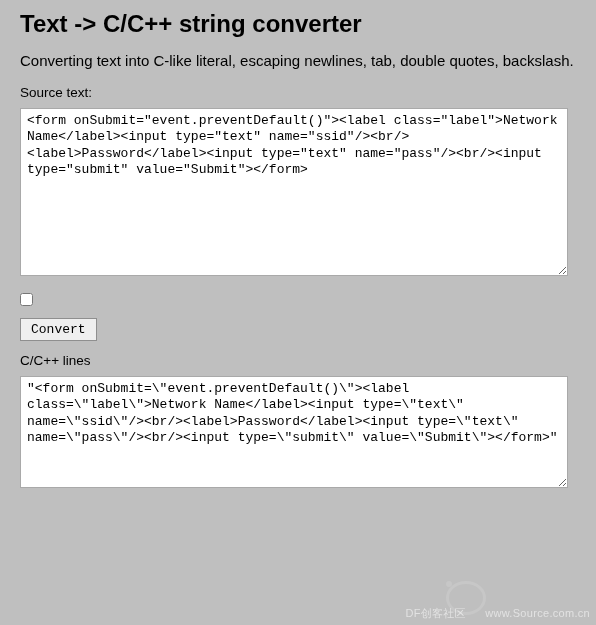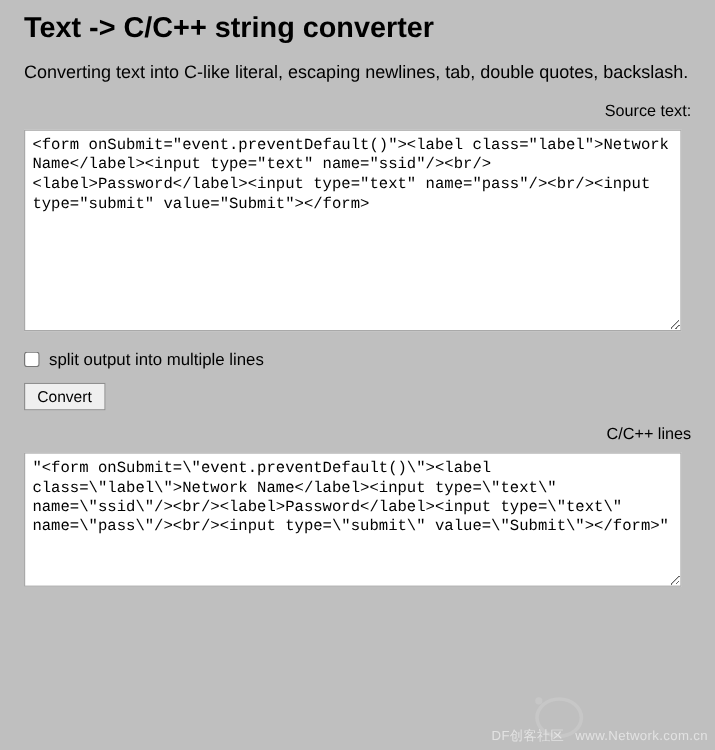--- a/index.html
+++ b/index.html
@@ -23,21 +23,20 @@
       font-weight: bold;
       margin: 10px 0 14px 0;
     }
     .desc {
       margin: 0 0 16px 0;
       font-size: 15px;
     }
     .field-label {
       margin: 0 0 8px 0;
       font-size: 13.5px;
-      text-align: right;
     }
     textarea {
       width: 548px;
       resize: both;
       font-family: "Courier New", Courier, monospace;
       font-size: 13px;
       line-height: 1.25;
       padding: 4px 6px;
       border: 1px solid #a9a9a9;
       background: #fff;
@@ -51,38 +50,38 @@
       margin: 0 0 12px 0;
       font-size: 14px;
     }
     .option-row input[type=checkbox] {
       vertical-align: middle;
       margin: 0 4px 0 0;
       width: 13px; height: 13px;
     }
     .option-row label { vertical-align: middle; }
     button.convert {
-      font-family: Liberation Sans, sans-serif;
+      font-family: Liberation Mono, monospace;
       font-size: 13px;
       padding: 3px 10px;
       background: #efefef;
       border: 1px solid #8f8f8f;
       cursor: pointer;
       margin: 0 0 12px 0;
     }
     .wm {
       position: absolute;
       right: 6px;
       bottom: 4px;
       font-size: 11px;
       color: rgba(255,255,255,0.55);
       letter-spacing: 0.3px;
       pointer-events: none;
     }
-    .wm .cn { font-size: 11px; margin-right: 6px; }
+    .wm .cn { font-size: 11px; margin-right: 16px; }
     .logo-ghost {
       position: absolute;
       right: 110px;
       bottom: 10px;
       width: 40px; height: 34px;
       opacity: 0.12;
       pointer-events: none;
     }
     .logo-ghost::before, .logo-ghost::after {
       content: "";
@@ -98,26 +97,25 @@
 
 <div class="wrap">
   <h1>Text -&gt; C/C++ string converter</h1>
   <p class="desc">Converting text into C-like literal, escaping newlines, tab, double quotes, backslash.</p>
 
   <p class="field-label">Source text:</p>
   <textarea id="source" style="">&lt;form onSubmit="event.preventDefault()"&gt;&lt;label class="label"&gt;Network Name&lt;/label&gt;&lt;input type="text" name="ssid"/&gt;&lt;br/&gt;&lt;label&gt;Password&lt;/label&gt;&lt;input type="text" name="pass"/&gt;&lt;br/&gt;&lt;input type="submit" value="Submit"&gt;&lt;/form&gt;</textarea>
 
   <div class="option-row">
     <input type="checkbox" id="split" style="">
-    <label for="split">split output into multiple lines</label>
   </div>
 
   <button class="convert">Convert</button>
 
   <p class="field-label">C/C++ lines</p>
   <textarea id="output" style="">"&lt;form onSubmit=\"event.preventDefault()\"&gt;&lt;label class=\"label\"&gt;Network Name&lt;/label&gt;&lt;input type=\"text\" name=\"ssid\"/&gt;&lt;br/&gt;&lt;label&gt;Password&lt;/label&gt;&lt;input type=\"text\" name=\"pass\"/&gt;&lt;br/&gt;&lt;input type=\"submit\" value=\"Submit\"&gt;&lt;/form&gt;"</textarea>
 </div>
 
 <div class="logo-ghost"></div>
 <div class="wm">
   <span class="cn">DF创客社区</span>
-  <span>www.Network.com.cn</span>
+  <span>www.Source.com.cn</span>
 </div>
 
 </body></html>

